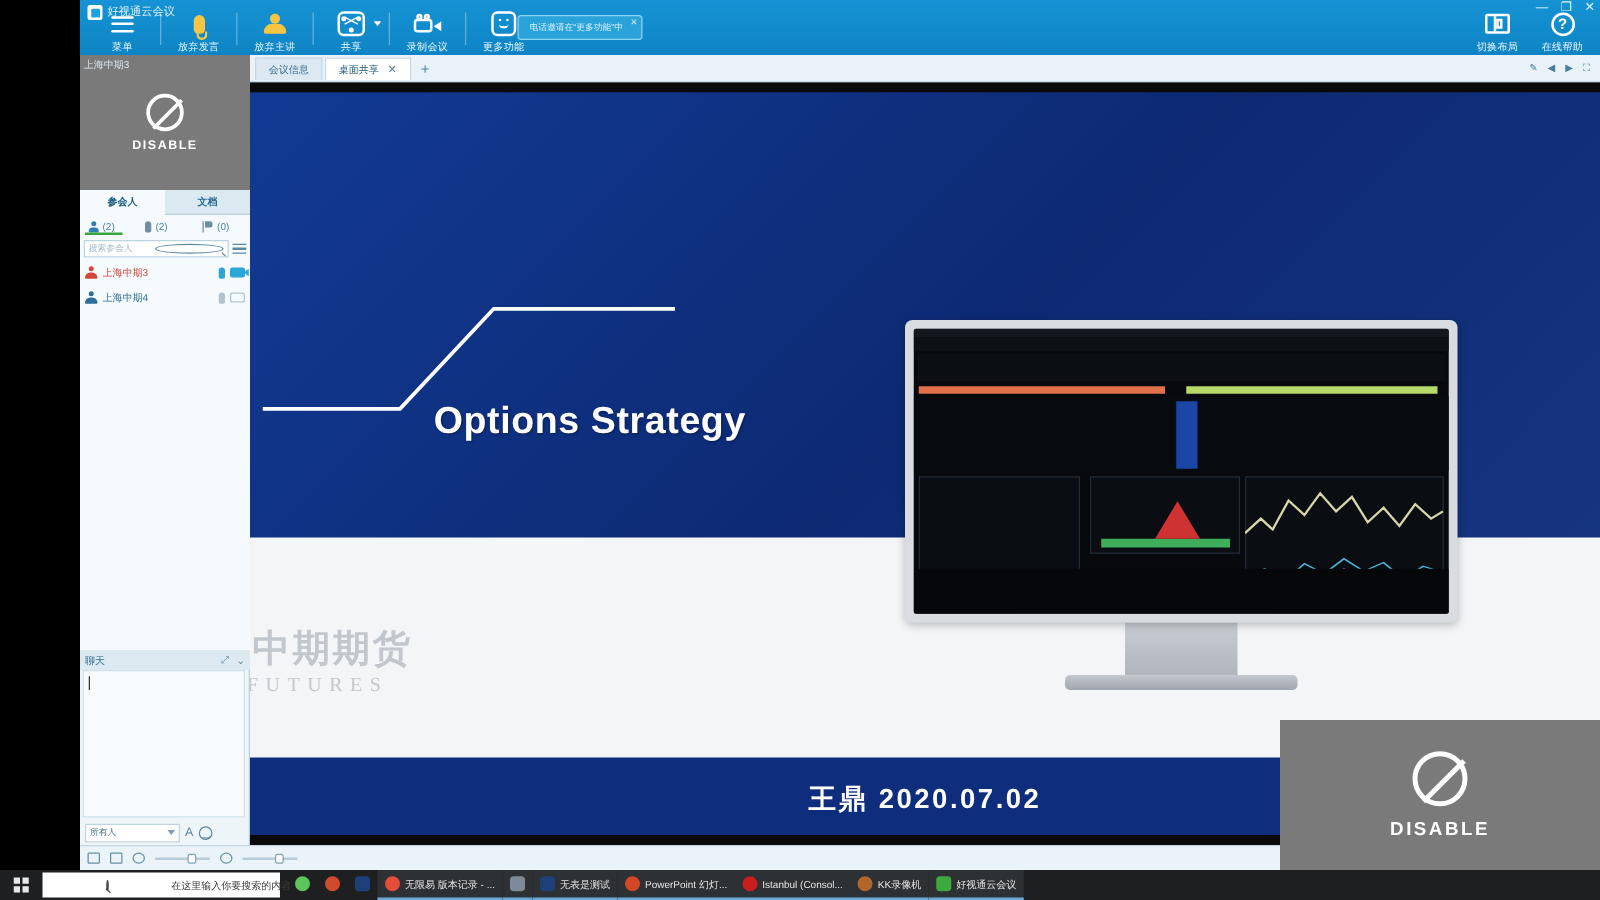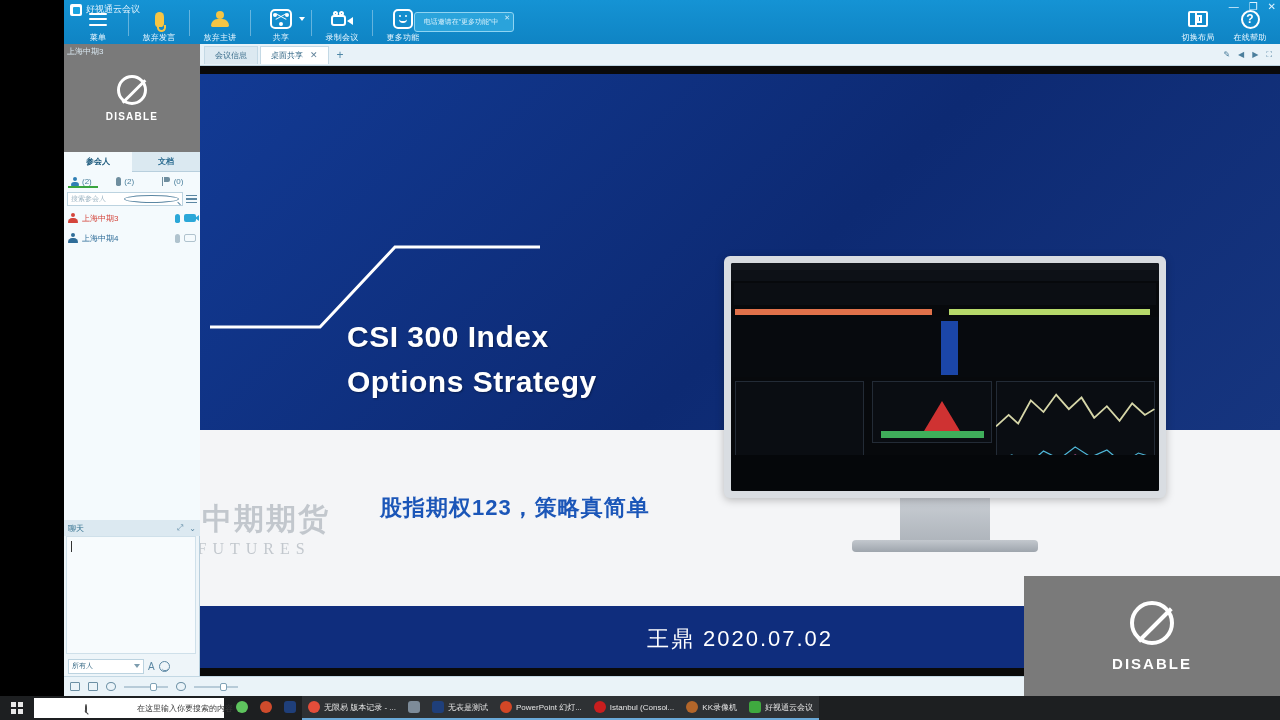--- a/index.html
+++ b/index.html
@@ -171,21 +171,21 @@
   .title-en { position:absolute; left:147px; top:240px; color:#fff; font-weight:bold; font-size:30px;
      line-height:1.5; letter-spacing:.5px; text-shadow:1px 1px 2px rgba(0,0,0,.35); }
 
   .wm { position:absolute; left:-30px; top:425px; width:330px; opacity:.55; }
   .wm .cn { font-size:30px; font-weight:bold; color:#9aa3ac; letter-spacing:2px; }
   .wm .en { font-size:16px; color:#9aa3ac; letter-spacing:6px; font-family:"Liberation Serif",serif; }
 
   .sub { position:absolute; left:180px; top:418px; color:#1b56b8; font-weight:bold; font-size:22px; line-height:1.45;
      letter-spacing:1px; }
   .byline { position:absolute; left:0; bottom:14px; width:1080px; text-align:center; color:#fff;
-     font-weight:normal; font-size:22px; letter-spacing:2px; }
+     font-weight:bold; font-size:22px; letter-spacing:2px; }
 
   
   .monitor { position:absolute; left:524px; top:182px; width:442px; height:300px; }
   .mon-body { position:absolute; left:0; top:0; width:442px; height:242px; background:#d9dde2; border-radius:6px;
      padding:7px; box-shadow:0 2px 8px rgba(0,0,0,.25); }
   .mon-screen { width:100%; height:100%; background:#07090c; border-radius:2px; position:relative; overflow:hidden; }
   .mon-stand { position:absolute; left:176px; top:242px; width:90px; height:44px;
      background:linear-gradient(180deg,#c9ced4,#aeb4bb); }
   .mon-base { position:absolute; left:128px; top:284px; width:186px; height:12px;
      background:linear-gradient(180deg,#c3c8ce,#9ea5ad); border-radius:4px; }
@@ -455,31 +455,29 @@
       <div class="slide-inner">
         <div class="blue-top"></div>
         <div class="white-bot"></div>
         <div class="blue-bar"></div>
 
         <svg class="zig" viewBox="0 0 470 100">
           <polyline points="0,88 110,88 185,8 330,8" fill="none" stroke="#ffffff" stroke-width="3"></polyline>
         </svg>
 
         <div class="title-en">
-          <div>CSI 300 Index</div>
           <div>Options Strategy</div>
         </div>
 
         <div class="wm">
           <div class="cn">海中期期货</div>
           <div class="en">Q FUTURES</div>
         </div>
 
         <div class="sub">
-          <div>股指期权123，策略真简单</div>
         </div>
 
         <div class="byline">王鼎  2020.07.02</div>
 
         <div class="monitor">
           <div class="mon-stand"></div>
           <div class="mon-base"></div>
           <div class="mon-body">
             <div class="mon-screen">
               <div class="ts-bar"></div>

